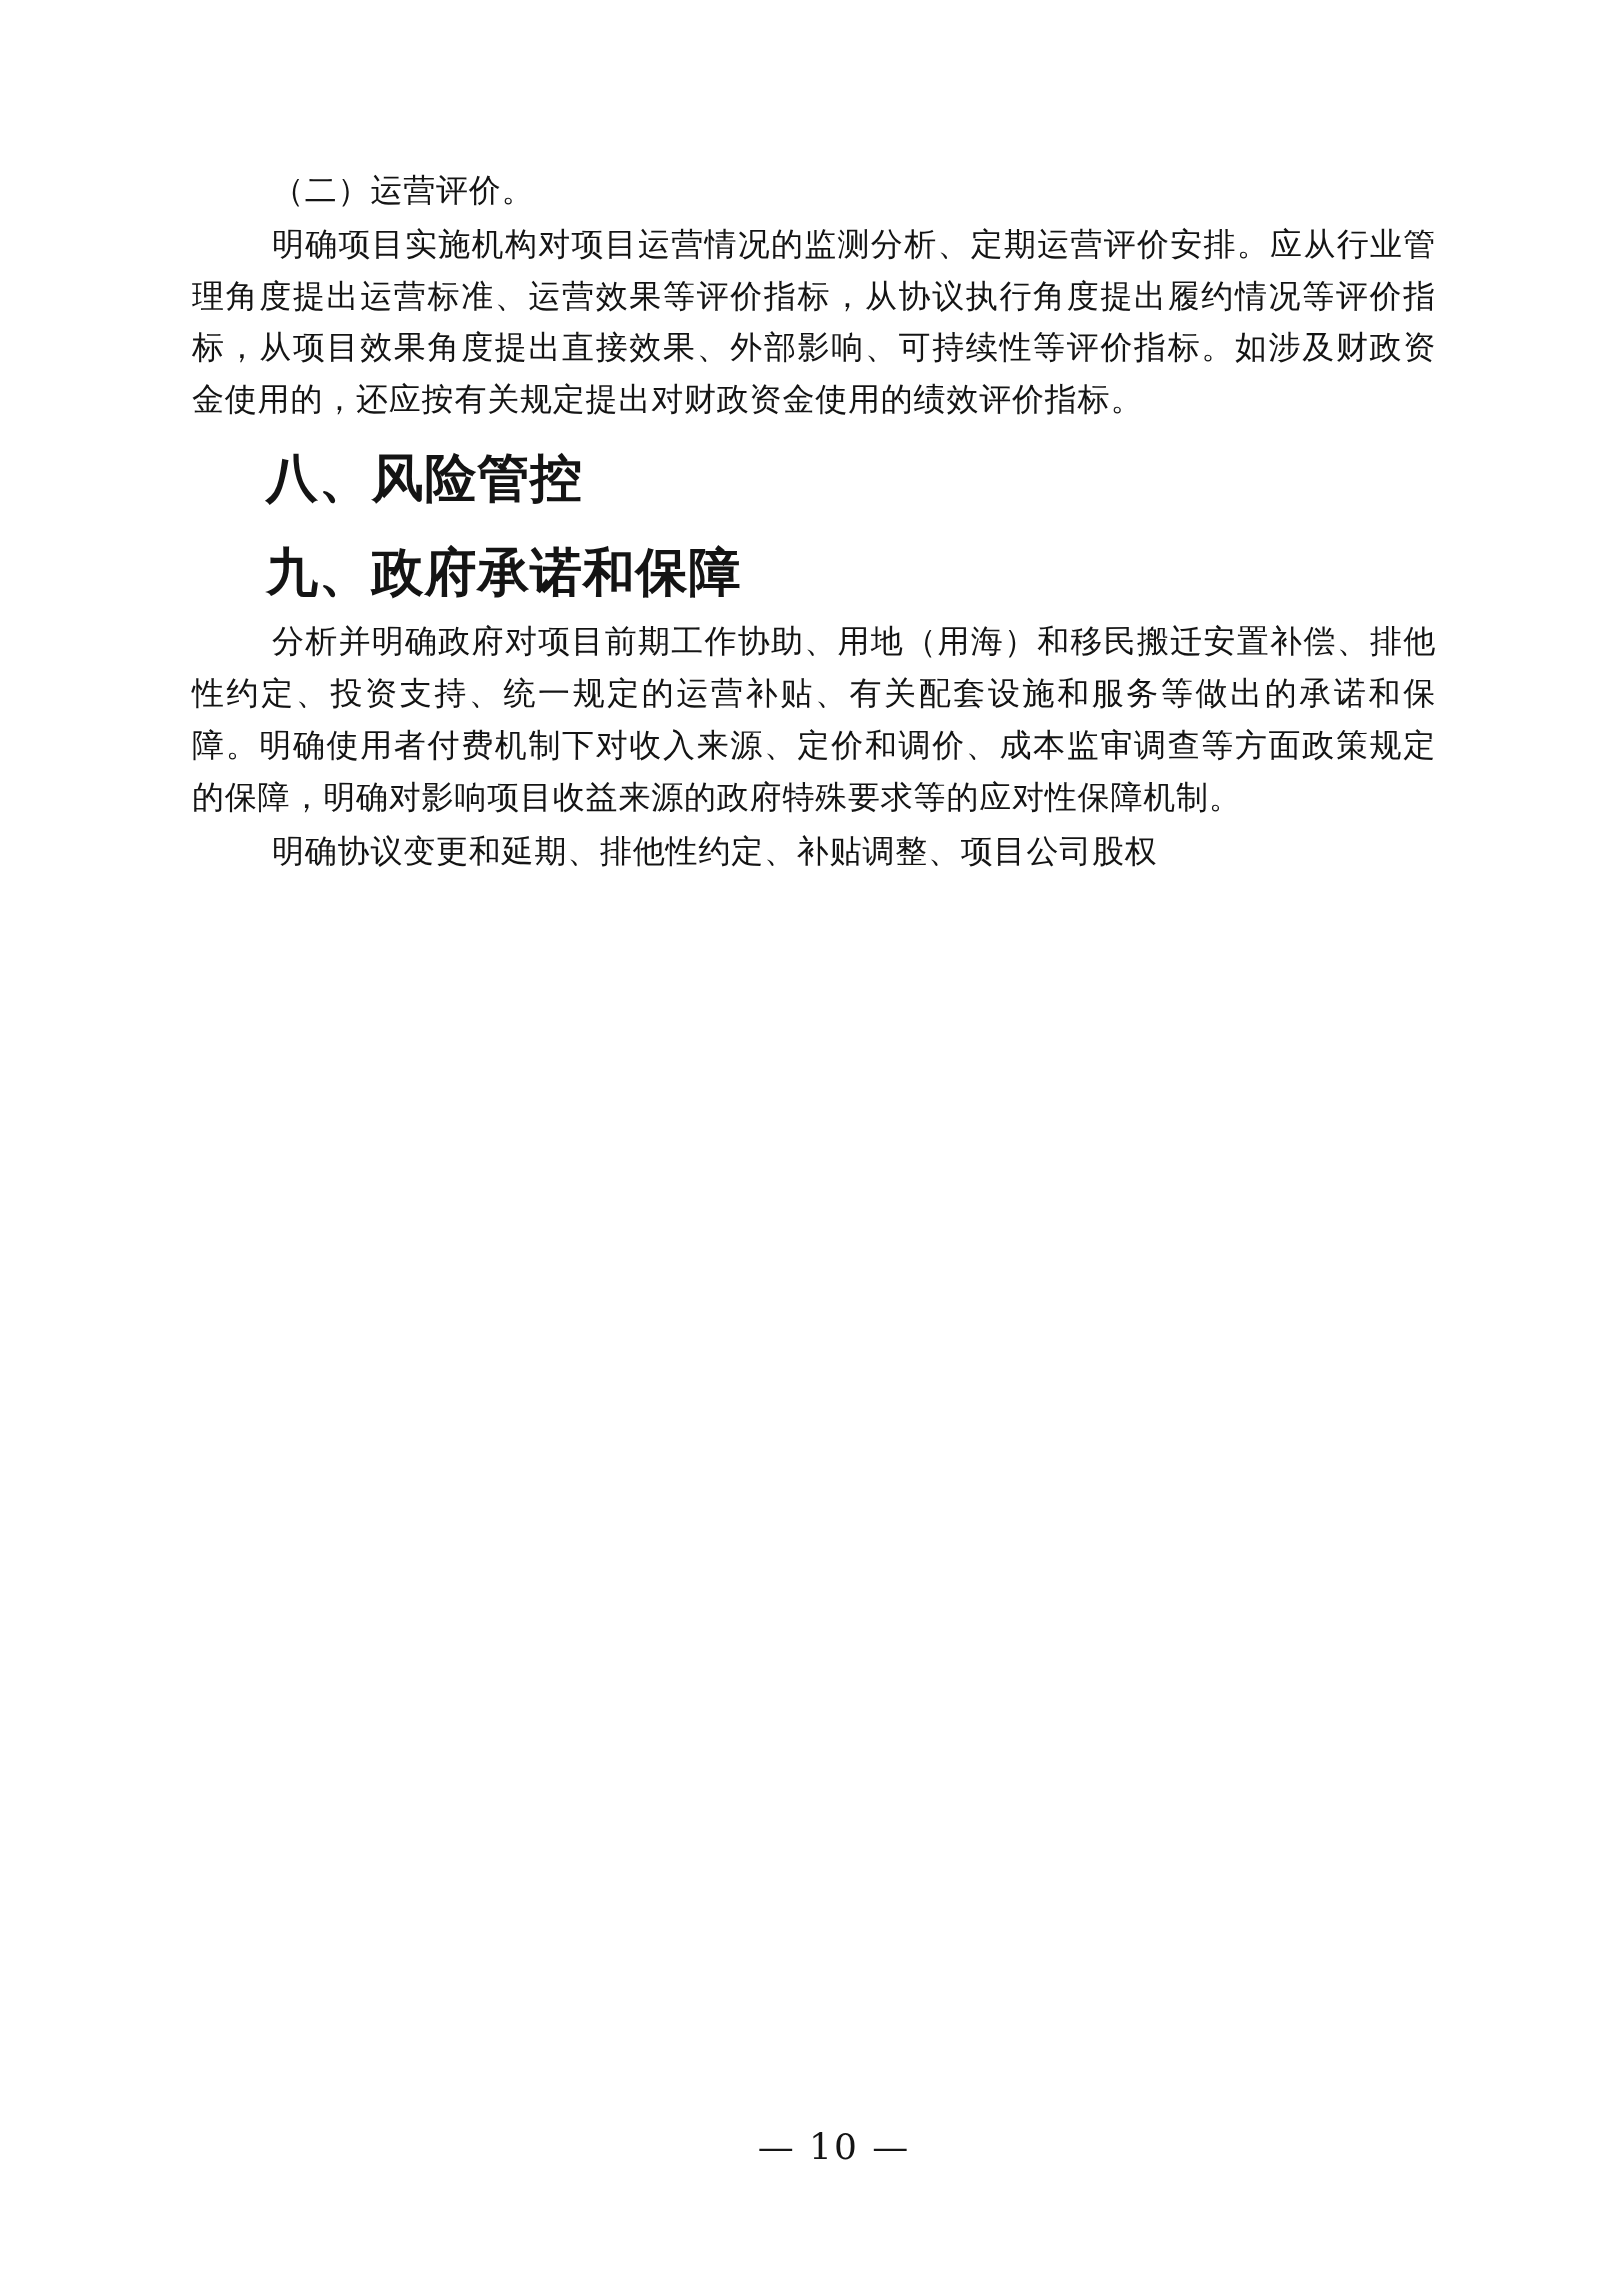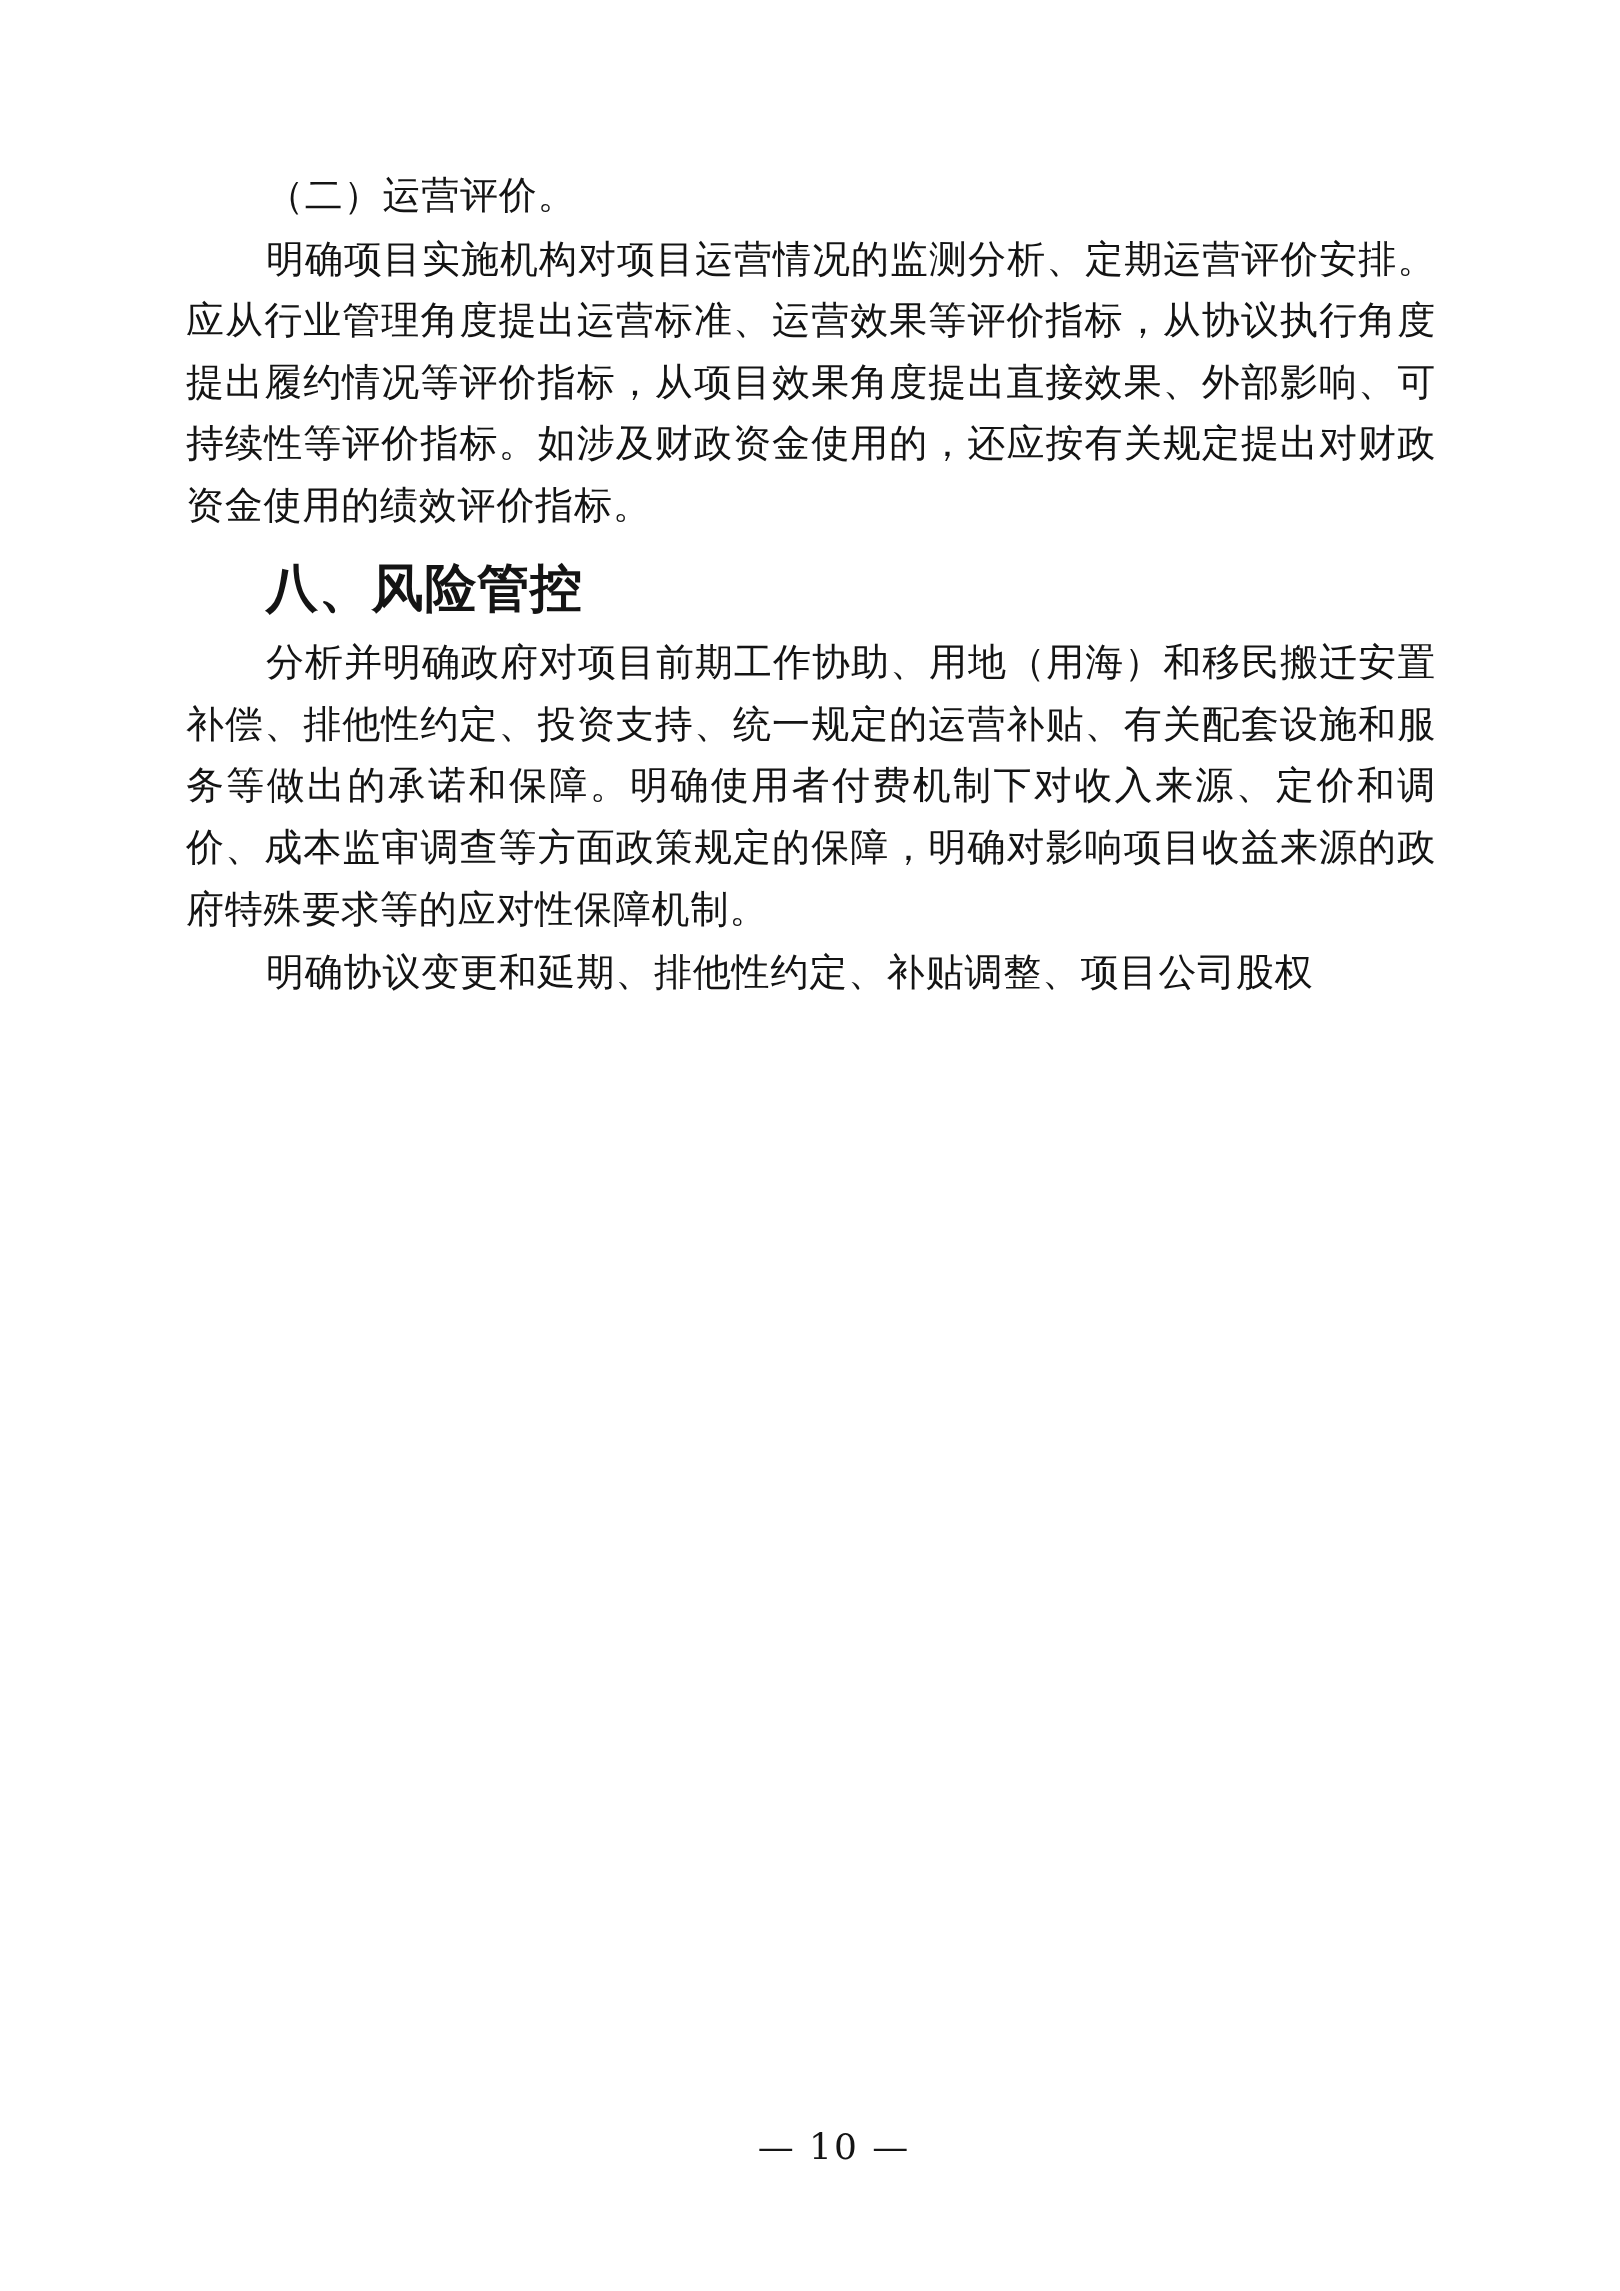--- a/index.html
+++ b/index.html
@@ -22,26 +22,26 @@
     width: 1620px;
     height: 2292px;
     box-sizing: border-box;
     padding: 165px 186px 0 186px;
   }
   .doc-body {
     width: 1250px;
     margin: 0 auto;
   }
   .para {
-    font-size: 38px;
+    font-size: 32px;
     line-height: 1.62;
     letter-spacing: 0.8px;
     text-align: justify;
     text-justify: inter-ideograph;
-    margin: 0 0 2px 0;
+    margin: 0 0 2px 6px;
     text-indent: 80px;
     font-weight: 400;
   }
   .heading {
     font-size: 52px;
     line-height: 1.62;
     letter-spacing: 0.8px;
     margin: 9.8px 0 2px 0;
     text-indent: 80px;
     font-weight: 700;
@@ -68,20 +68,21 @@
 <div class="page">
   <div class="doc-body">
 
     <p class="para">（二）运营评价。</p>
 
     <p class="para">明确项目实施机构对项目运营情况的监测分析、定期运营评价安排。应从行业管理角度提出运营标准、运营效果等评价指标，从协议执行角度提出履约情况等评价指标，从项目效果角度提出直接效果、外部影响、可持续性等评价指标。如涉及财政资金使用的，还应按有关规定提出对财政资金使用的绩效评价指标。</p>
 
     <p class="heading">八、风险管控</p>
 
 
+    <p class="heading">九、政府承诺和保障</p>
 
     <p class="para">分析并明确政府对项目前期工作协助、用地（用海）和移民搬迁安置补偿、排他性约定、投资支持、统一规定的运营补贴、有关配套设施和服务等做出的承诺和保障。明确使用者付费机制下对收入来源、定价和调价、成本监审调查等方面政策规定的保障，明确对影响项目收益来源的政府特殊要求等的应对性保障机制。</p>
 
 
     <p class="para">明确协议变更和延期、排他性约定、补贴调整、项目公司股权</p>
 
   </div>
 
   <div class="footer">
     <span class="pagenum">— 10 —</span>

